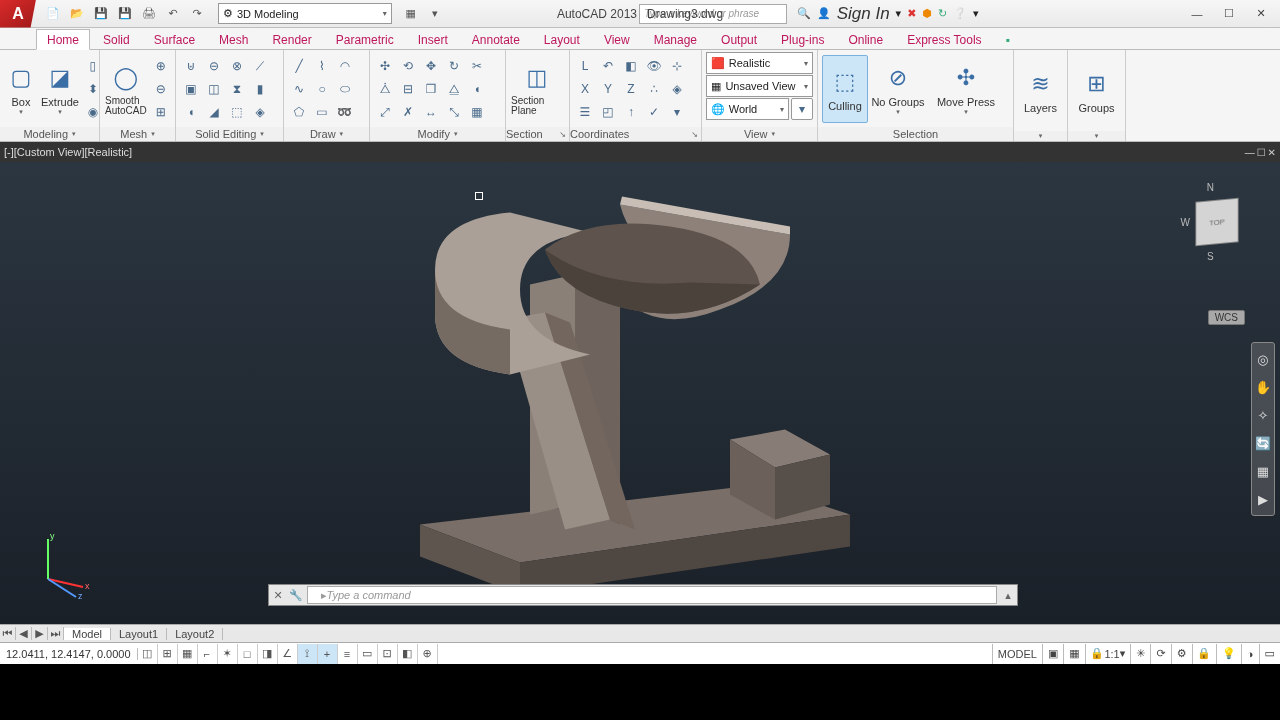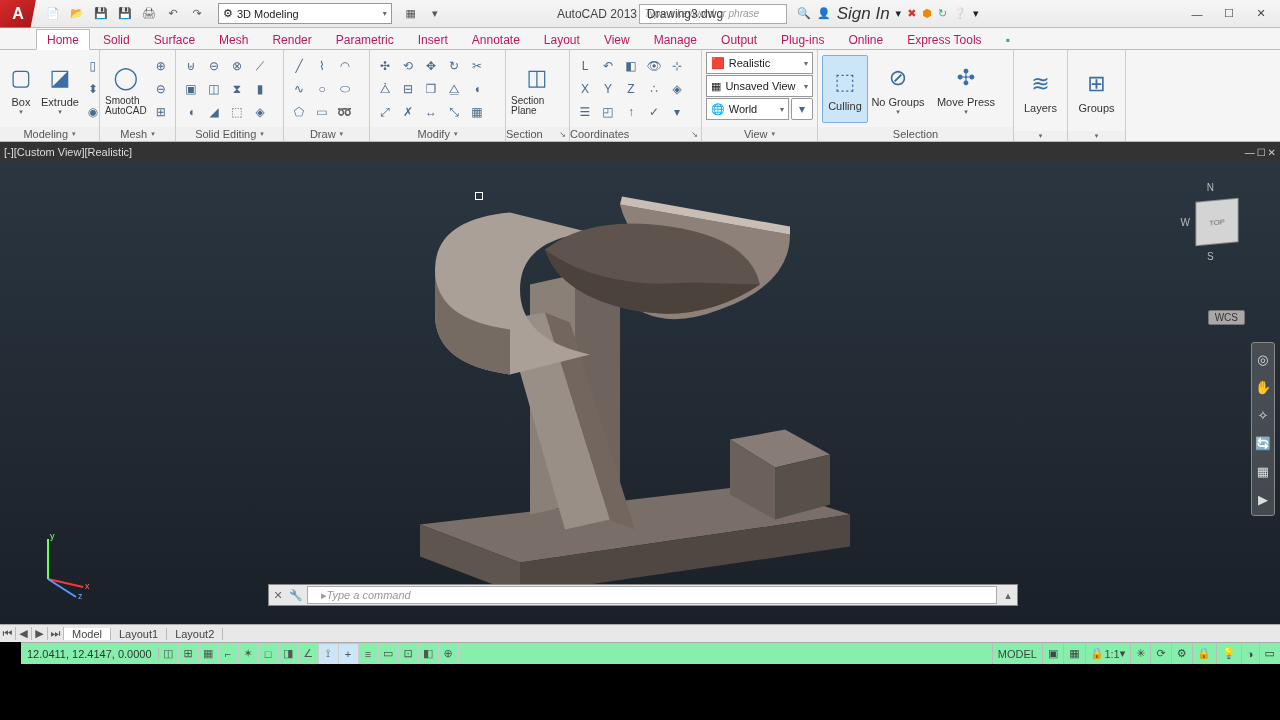--- a/index.html
+++ b/index.html
@@ -59,21 +59,21 @@
 .cmd-bar .cx { width:18px; text-align:center; color:#666; cursor:pointer; }
 .cmd-bar .cinput { flex:1; background:#fff; border:1px solid #aaa; height:18px; margin:0 2px; display:flex; align-items:center; padding:0 13px; font-style:italic; color:#999; font-size:11px; }
 .cmd-bar .cinput::before { content:"▸ "; color:#999; font-style:normal; }
 
 .layout-tabs { height:18px; background:#e8e8e8; border-top:1px solid #aaa; display:flex; align-items:center; font-size:11px; }
 .lt-nav { display:flex; }
 .lt-nav span { width:16px; text-align:center; color:#555; border-right:1px solid #bbb; cursor:pointer; }
 .lt-tab { padding:0 8px; border-right:1px solid #bbb; color:#444; cursor:pointer; }
 .lt-tab.active { background:#fff; }
 
-.status { height:22px; background:#86efac; border-top:1px solid #aaa; display:flex; align-items:center; font-size:11px;margin-left:21px; }
+.status { height:22px; background:#ffffff; border-top:1px solid #aaa; display:flex; align-items:center; font-size:11px; }
 .coords { padding:0 6px; border-right:1px solid #bbb; color:#333; min-width:130px; }
 .status-btns { display:flex; }
 .sb { width:20px; height:20px; display:flex; align-items:center; justify-content:center; border-right:1px solid #ccc; color:#555; cursor:pointer; font-size:11px; }
 .sb.active { background:#cde6f7; }
 .status-right { margin-left:auto; display:flex; align-items:center; }
 .sr { padding:0 5px; border-left:1px solid #bbb; color:#444; height:20px; display:flex; align-items:center; cursor:pointer; }
 
 svg { overflow:visible; }
 </style>
 </head>

